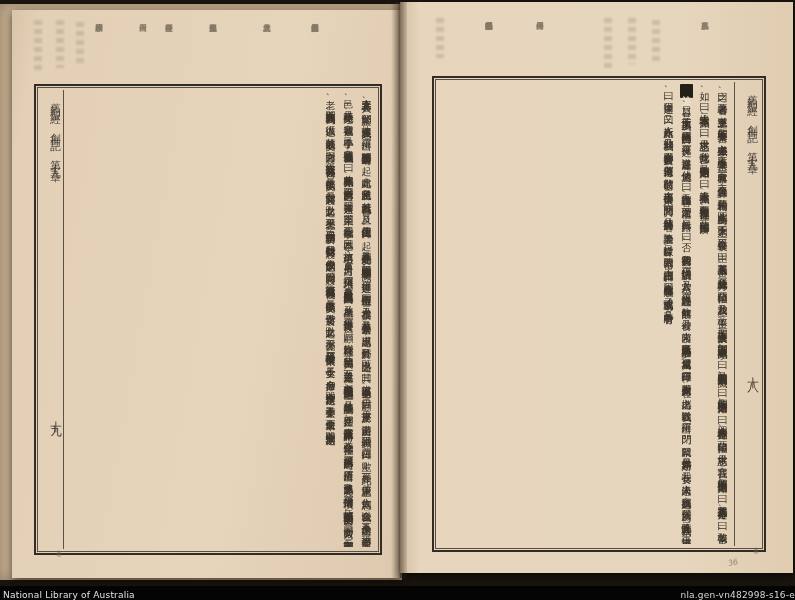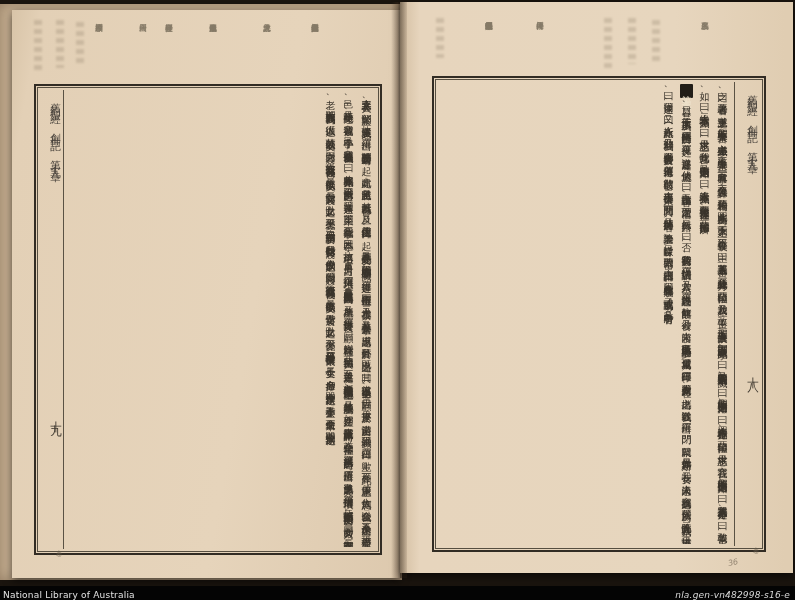--- a/index.html
+++ b/index.html
@@ -50,21 +50,21 @@
            color:#756b59;opacity:.85;}
   .smudge{position:absolute;width:8px;filter:blur(1px);opacity:.5;
           background:repeating-linear-gradient(180deg,rgba(120,104,82,.45) 0 5px,transparent 5px 9px);}
   .pencil{position:absolute;font-size:8px;font-style:italic;color:rgba(95,84,66,.6);
           transform:rotate(-12deg);}
   
   .footer{position:absolute;left:0;right:0;bottom:0;height:14px;background:#040404;
           display:flex;justify-content:space-between;align-items:flex-end;
           font-size:9px;color:#e3e3e3;letter-spacing:.2px;}
   .footer .f-left{margin-left:3px;}
-  .footer .f-right{margin-right:5px;color:#d9d9d9;font-style:italic;}
+  .footer .f-right{color:#d9d9d9;}
 </style>
 </head>
 <body>
 
 <div class="scan">
 
   <div class="under"></div>
 
   <div class="page page-left">
 

